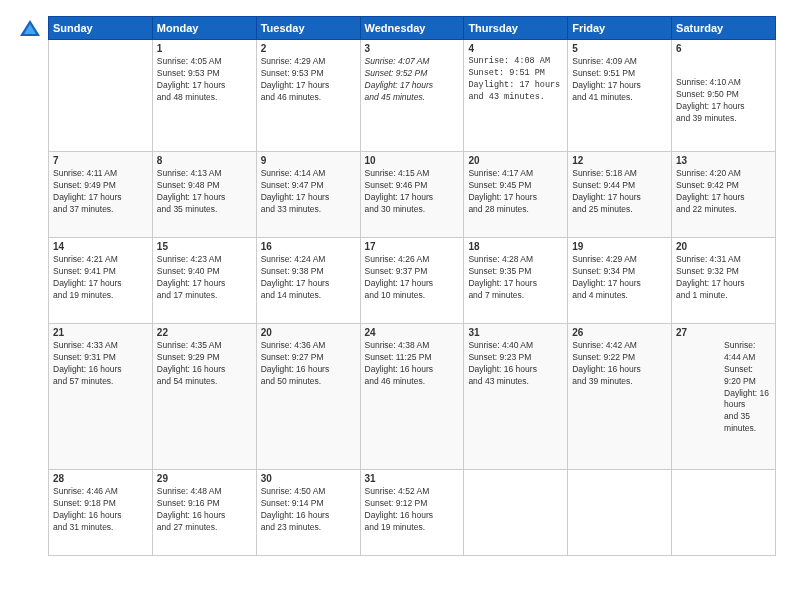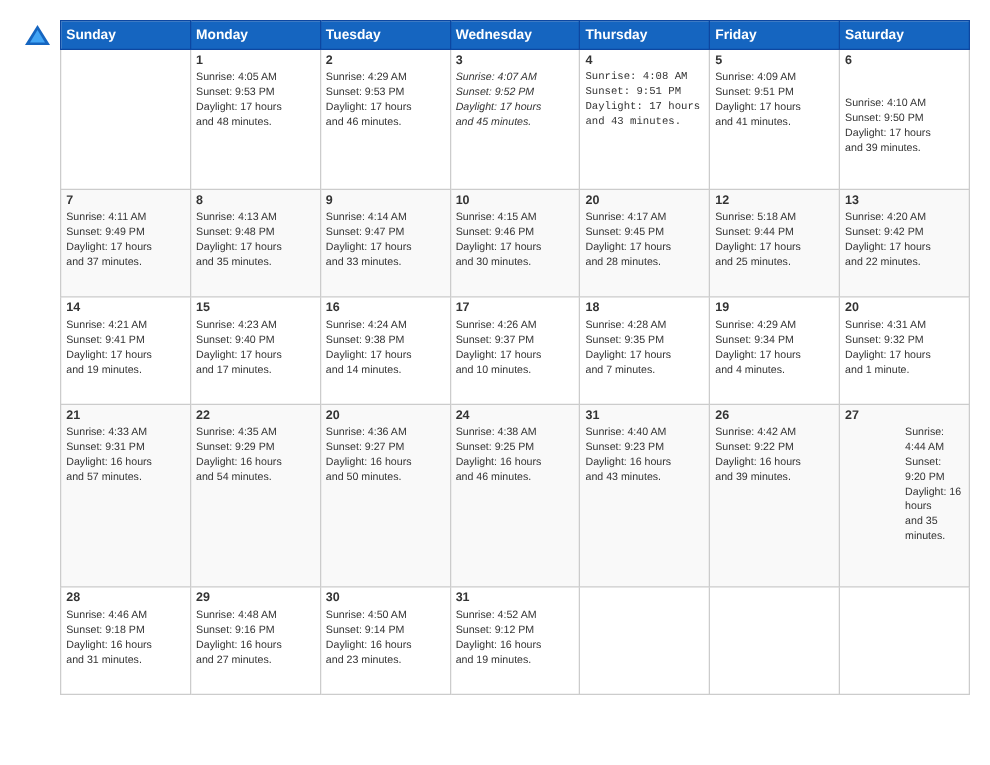--- a/index.html
+++ b/index.html
@@ -296,21 +296,21 @@
           <td>
             <span class="day-number">20</span>
             <div class="day-info" style="white-space: pre-line;">Sunrise: 4:36 AM
 Sunset: 9:27 PM
 Daylight: 16 hours
 and 50 minutes.</div>
           </td>
           <td>
             <span class="day-number">24</span>
             <div class="day-info" style="white-space: pre-line;">Sunrise: 4:38 AM
-Sunset: 9:25 PM
+Sunset: 11:25 PM
 Daylight: 16 hours
 and 46 minutes.</div>
           </td>
           <td>
             <span class="day-number">31</span>
             <div class="day-info" style="white-space: pre-line;">Sunrise: 4:40 AM
 Sunset: 9:23 PM
 Daylight: 16 hours
 and 43 minutes.</div>
           </td>

